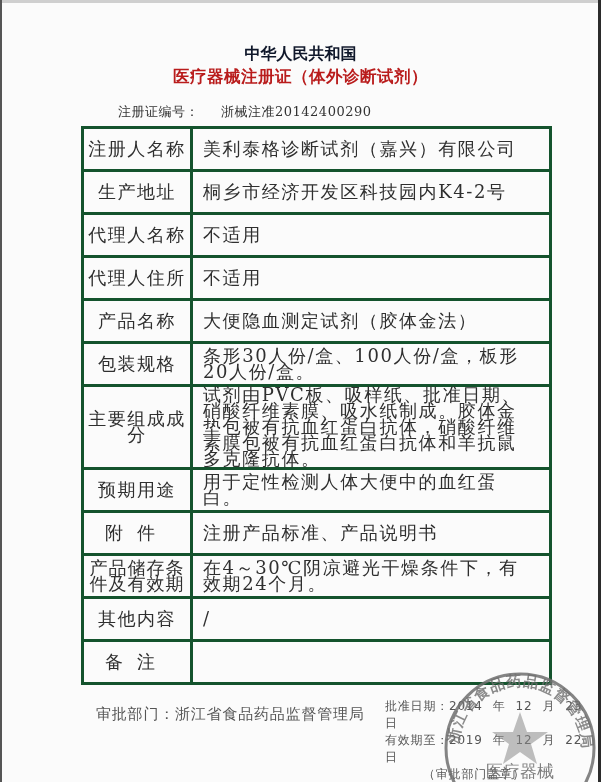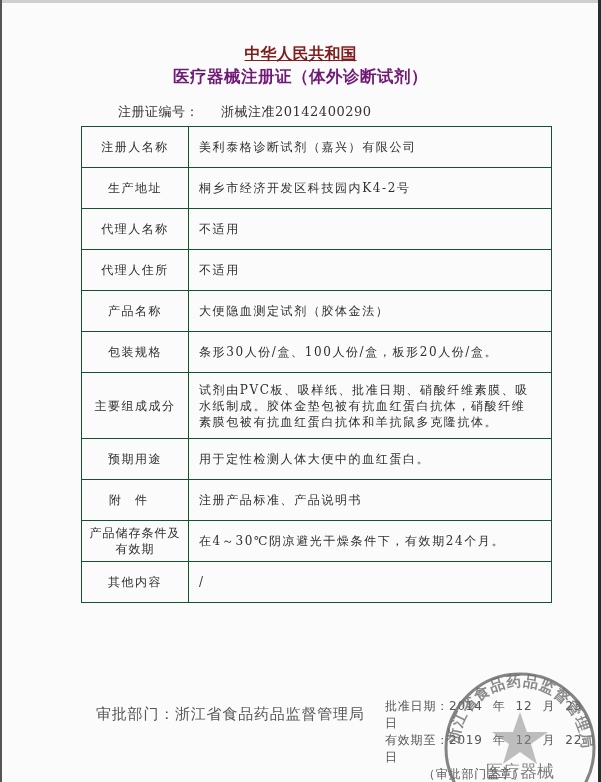--- a/index.html
+++ b/index.html
@@ -9,39 +9,39 @@
     font-family: "DejaVu Serif", "Liberation Serif", serif;
     color: #2a2a2a;
   }
   .page-edge-top { position: absolute; left: 0; top: 0; width: 601px; height: 3px; background: #cfcfcf; }
   .page-edge-left { position: absolute; left: 0; top: 0; width: 2px; height: 782px; background: #555; }
   .page-edge-right { position: absolute; right: 0; top: 0; width: 3px; height: 782px; background: #2b2b2b; }
 
   .title1 {
     position: absolute; top: 44px; left: 0; width: 601px; text-align: center;
     font-family: "DejaVu Sans", "Liberation Sans", sans-serif;
-    font-weight: bold; font-size: 16px; color: #7f1d1d; letter-spacing: 0px; text-decoration: underline;
+    font-weight: bold; font-size: 16px; color: #0f172a; letter-spacing: 0px;
   }
   .title2 {
     position: absolute; top: 66px; left: 0; width: 601px; text-align: center;
     font-family: "DejaVu Sans", "Liberation Sans", sans-serif;
-    font-weight: bold; font-size: 16.5px; color: #701a75; letter-spacing: 0.5px;
+    font-weight: bold; font-size: 16.5px; color: #b91c1c; letter-spacing: 0.5px;
   }
   .regno {
     position: absolute; top: 103px; left: 118px;
     font-size: 13px; color: #333; letter-spacing: 0.5px;
   }
   .regno .label { margin-right: 22px; }
 
   table.cert {
     position: absolute; left: 81px; top: 126px; width: 471px;
     border-collapse: collapse; table-layout: fixed;
   }
   table.cert td {
-    border: 1px solid #14532d; font-size: 12px; color: #2f2f2f;
+    border: 3px solid #14532d; font-size: 18px; color: #2f2f2f;
     vertical-align: middle; padding: 0;
   }
   table.cert td.k { width: 106px; text-align: center; letter-spacing: 1.5px; line-height: 16px; }
   table.cert td.v { padding-left: 10px; padding-right: 20px; letter-spacing: 1.6px; line-height: 16px; }
   .h41 { height: 40px; }
   .h66 { height: 65px; }
   .k-wide { letter-spacing: 14px !important; margin-top: 28px; }
 
   .approval-dept {
     position: absolute; top: 705px; left: 96px;
@@ -115,20 +115,24 @@
     <td class="v">注册产品标准、产品说明书</td>
   </tr>
   <tr>
     <td class="k h41" style="letter-spacing:1px; padding:0 2px;margin-top:40px;">产品储存条件及有效期</td>
     <td class="v">在4～30℃阴凉避光干燥条件下，有效期24个月。</td>
   </tr>
   <tr>
     <td class="k h41">其他内容</td>
     <td class="v">/</td>
   </tr>
+  <tr>
+    <td class="k h41 k-wide">备注</td>
+    <td class="v"></td>
+  </tr>
 </tbody>
   </table>
 
 <div class="approval-dept">审批部门：浙江省食品药品监督管理局</div>
 
 <div class="dates">
   <div class="row">
     <span>批准日期：</span><span>2014</span><span class="gap"></span><span>年</span><span class="gap"></span><span>12</span><span class="gap"></span><span>月</span><span class="gap"></span><span>23</span><span class="gap"></span><span>日</span>
   </div>
   <div class="row">

